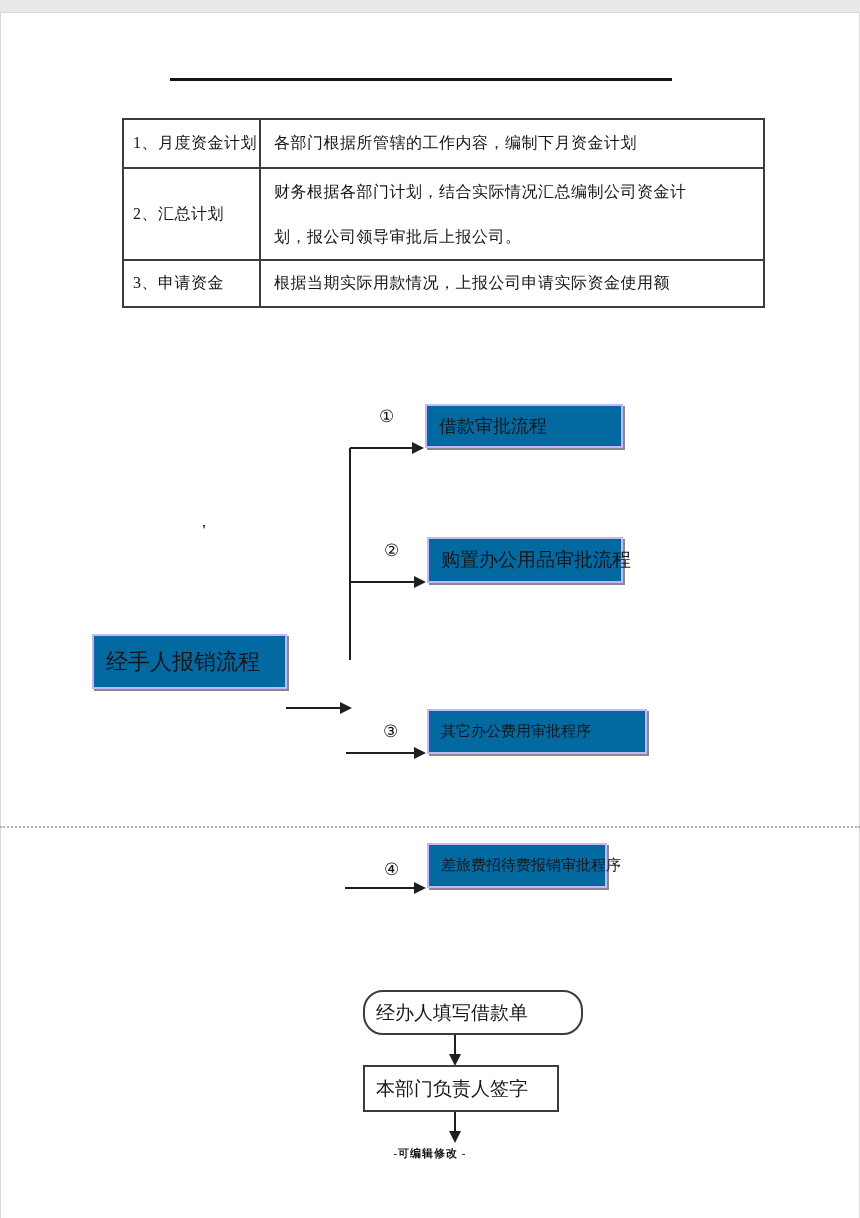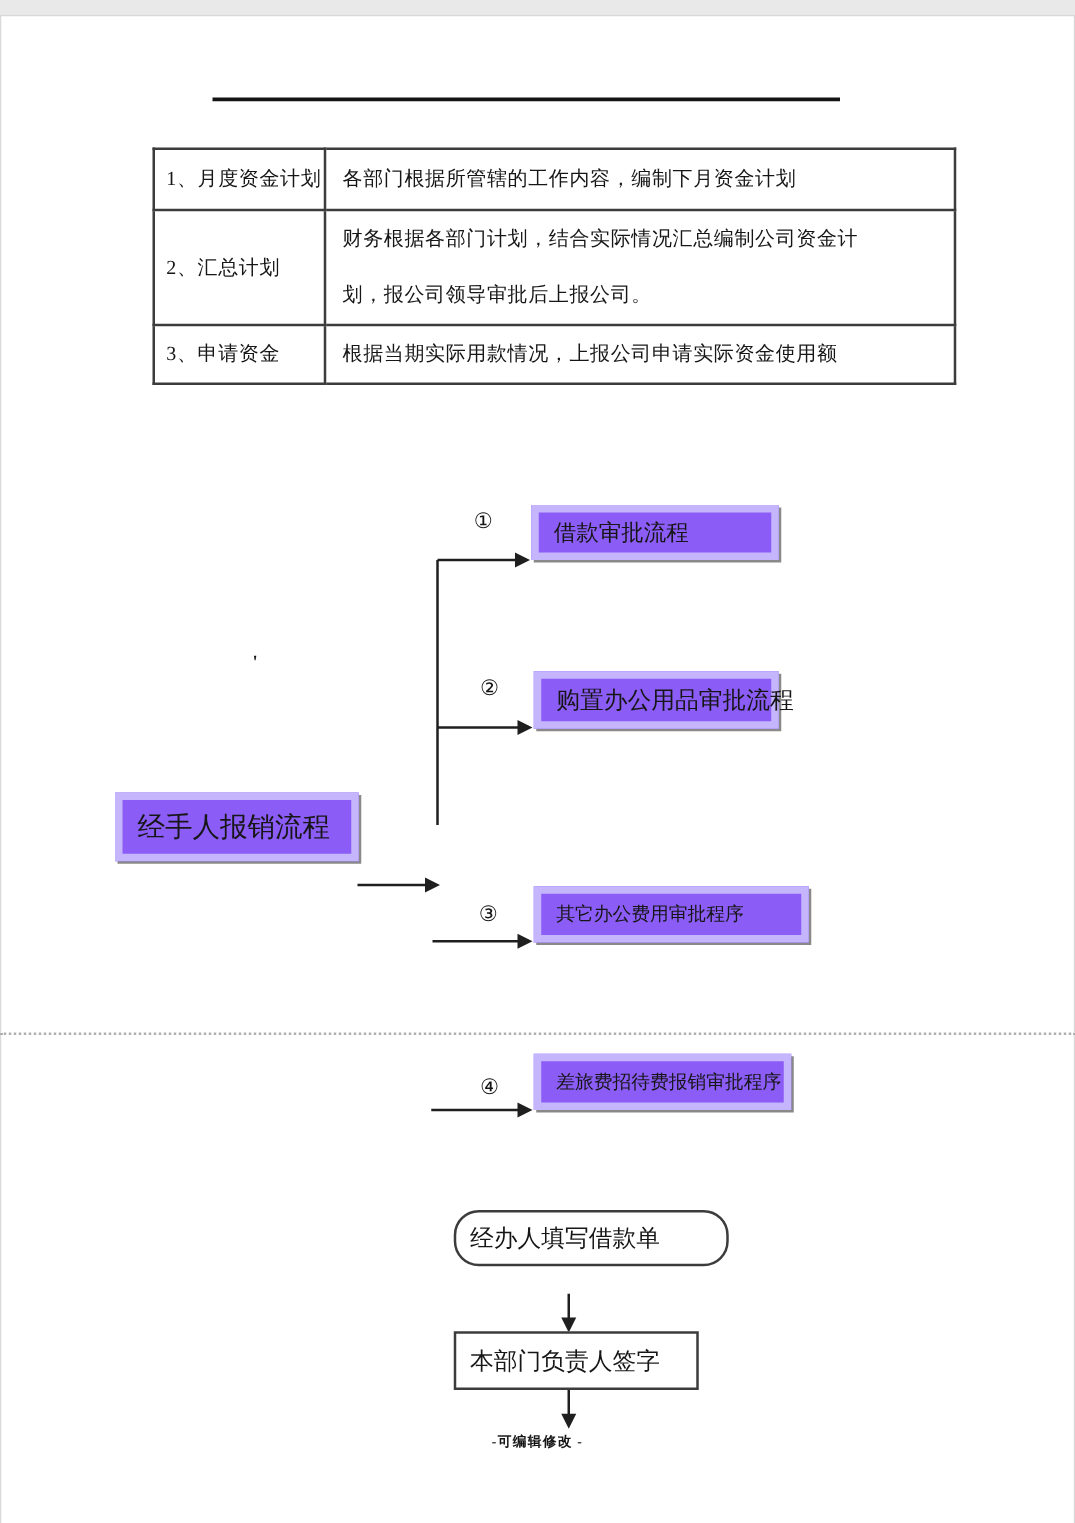--- a/index.html
+++ b/index.html
@@ -30,38 +30,38 @@
 
   
   .sec-heading{left:133px;top:346px;font-size:20px;letter-spacing:1px;white-space:nowrap;}
   .sec-heading .num{margin-right:20px;}
   .sub-heading{left:108px;top:936px;font-size:17px;letter-spacing:1px;white-space:nowrap;}
   .sub-heading .num{margin-right:18px;}
 
   
   .fbox{
     display:flex;align-items:center;
-    border:6px solid #c4b5fd;background:#8b5cf6;
+    border:2px solid #c4b5fd;background:#0369a1;
     box-shadow:2px 2px 0 rgba(40,40,40,0.55);
     box-sizing:border-box;
   }
   .fbox .t{padding-left:12px;white-space:nowrap;}
   .box-branch1{left:425px;top:392px;width:198px;height:44px;font-size:18px;}
   .box-branch2{left:427px;top:525px;width:196px;height:46px;font-size:19px;}
   .box-branch3{left:427px;top:697px;width:220px;height:45px;font-size:15px;}
-  .box-branch4{left:427px;top:831px;width:206px;height:45px;font-size:15px;}
+  .box-branch4{left:427px;top:831px;width:180px;height:45px;font-size:15px;}
   .box-source {left:92px; top:622px;width:195px;height:55px;font-size:22px;}
 
   .sbox{
     display:flex;align-items:center;
     border:2px solid #3c3c3c;background:#fff;box-sizing:border-box;
     font-size:19px;
   }
   .sbox .t{padding-left:11px;white-space:nowrap;}
-  .box-step1{left:363px;top:956px;width:220px;height:45px;border-radius:20px;}
+  .box-step1{left:363px;top:978px;width:220px;height:45px;border-radius:20px;}
   .box-step2{left:363px;top:1053px;width:196px;height:47px;}
 
   
   .cnum{font-size:17px;line-height:1;}
   .cnum1{left:379px;top:396px;}
   .cnum2{left:384px;top:530px;}
   .cnum3{left:383px;top:711px;}
   .cnum4{left:384px;top:849px;}
 
   

